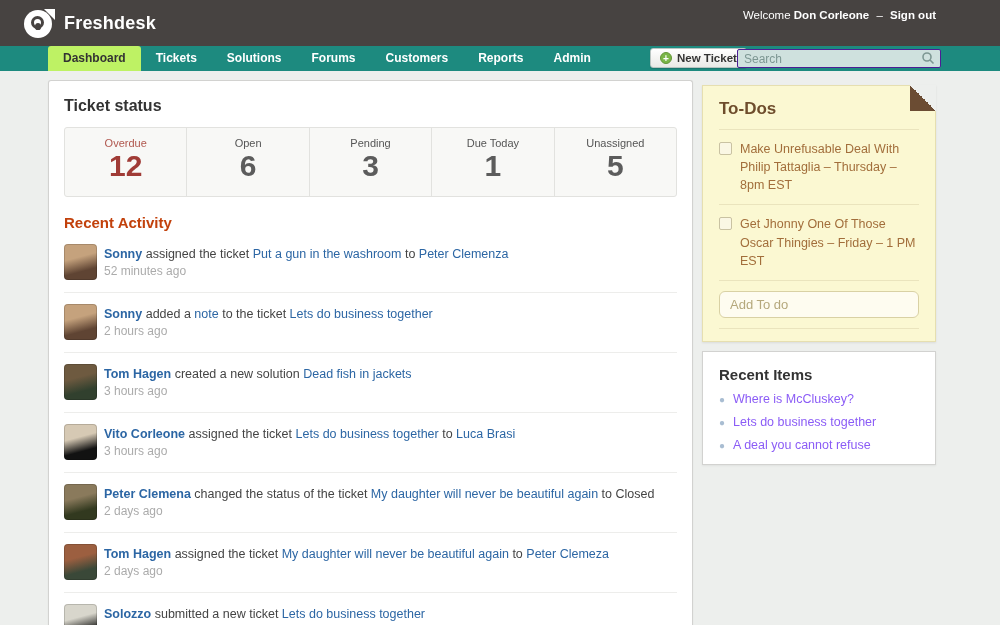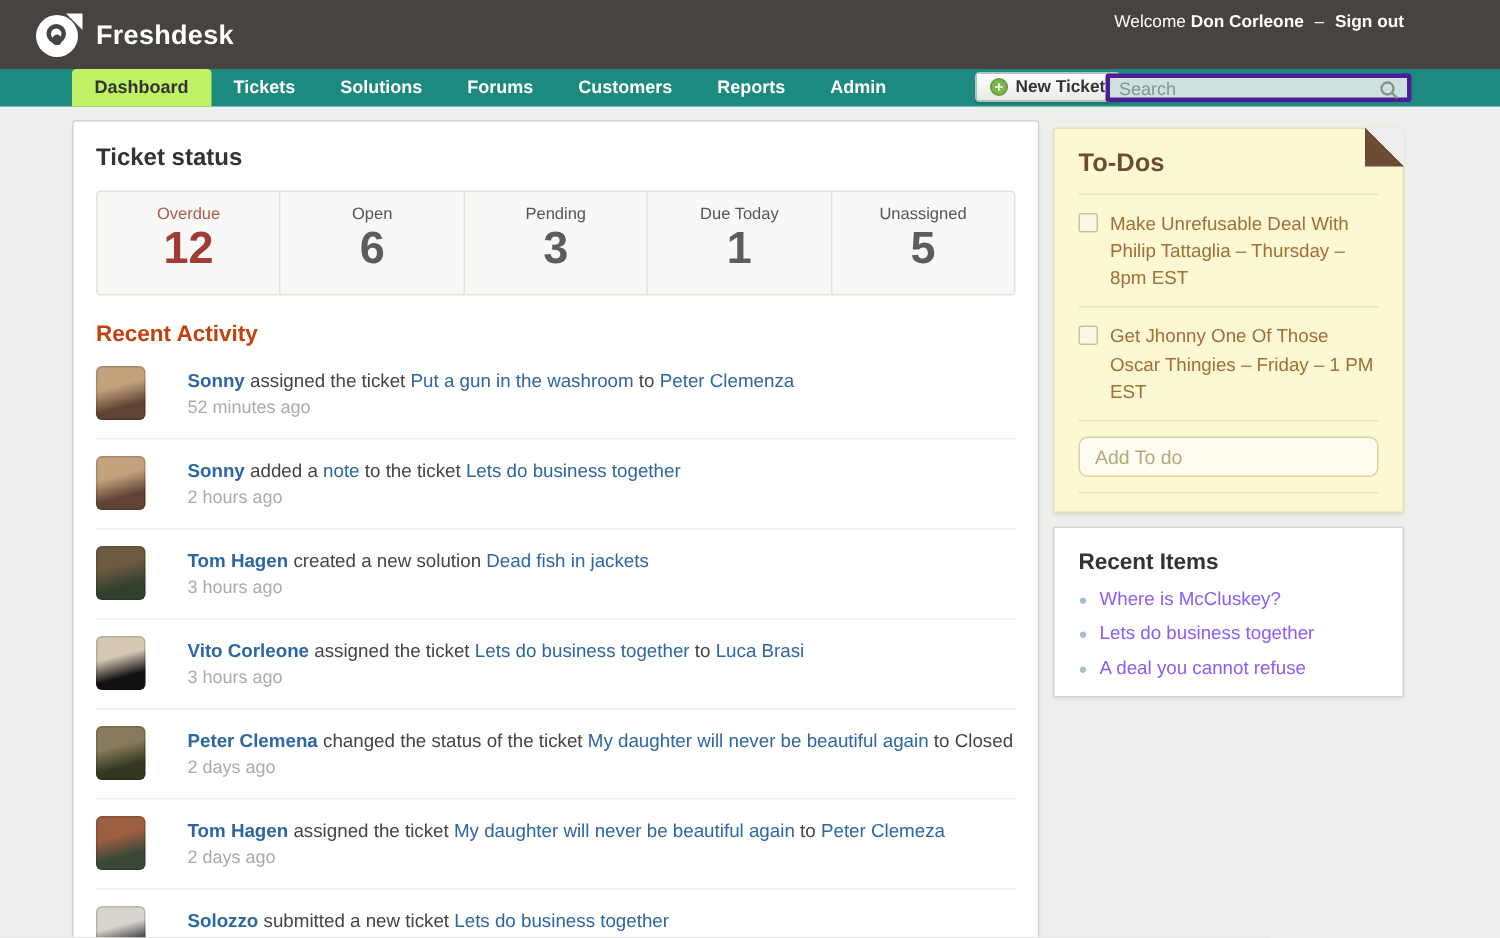--- a/index.html
+++ b/index.html
@@ -23,37 +23,37 @@
   
   .navbar { position:absolute; left:0; top:46px; width:1000px; height:25px; background:#1d8a7f; }
   .nav-tabs { position:absolute; left:48px; top:0; height:25px; display:flex; }
   .tab { height:25px; line-height:25px; padding:0 15px; color:#fff; font-size:12px; font-weight:bold; cursor:pointer; }
   .tab.active { background:#bef264; color:#333; border-radius:3px 3px 0 0; }
   .new-ticket { position:absolute; left:650px; top:2px; height:20px; display:flex; align-items:center; gap:5px;
     background:linear-gradient(#ffffff,#e9e9e6); border:1px solid #b9c4c1; border-radius:3px; padding:0 9px;
     font-size:11.5px; font-weight:bold; color:#333; cursor:pointer; box-shadow:0 1px 1px rgba(0,0,0,.15); }
   .plus-icon { width:12px; height:12px; background:#7ab648; border:1px solid #639637; border-radius:50%; color:#fff;
     font-size:10px; line-height:11px; text-align:center; font-weight:bold; }
-  .searchbox { position:absolute; left:737px; top:3px; width:204px; height:19px; background:#cfe1de; border:3px solid #4c1d95; border-radius:2px; display:flex; }
+  .searchbox { position:absolute; left:737px; top:3px; width:204px; height:19px; background:#cfe1de; border:1px solid #4c1d95; border-radius:2px; display:flex; }
   .searchbox input { flex:1; height:100%; border:0; background:transparent; outline:none; padding:0 6px; font-size:12px; color:#3c5a56; font-family:"Liberation Sans",sans-serif; }
   .searchbox input::placeholder { color:#7d9793; }
   .mag { width:16px; height:16px; margin-right:4px; cursor:pointer; flex:0 0 auto; }
 
   
   .main-panel { position:absolute; left:48px; top:80px; width:645px; height:545px; background:#fff; border:1px solid #d2d2d0; border-bottom:0; border-radius:3px 3px 0 0; box-shadow:0 1px 2px rgba(0,0,0,.06); padding:16px 15px 0 15px; }
   .section-title { font-size:16px; font-weight:bold; color:#333; }
   .stats-box { margin-top:12px; display:flex; background:#f8f8f6; border:1px solid #e2e2df; border-radius:3px; }
   .stat-cell { flex:1; text-align:center; padding:9px 0 12px; border-left:1px solid #e2e2df; cursor:pointer; }
   .stat-cell:first-child { border-left:0; }
   .stat-label { font-size:11px; color:#555; }
   .stat-value { font-size:30px; font-weight:bold; color:#5c5c5c; line-height:1.15; }
   .stat-cell.overdue .stat-label { color:#b0574e; }
   .stat-cell.overdue .stat-value { color:#a03b36; }
   .activity-title { font-size:15px; font-weight:bold; color:#c2410c; margin:17px 0 2px; }
-  .activity-row { display:flex; gap:28px; padding:11px 0 12px; border-bottom:1px solid #ededeb; }
+  .activity-row { display:flex; gap:7px; padding:11px 0 12px; border-bottom:1px solid #ededeb; }
   .activity-row:last-child { border-bottom:0; }
   .avatar { width:33px; height:36px; border-radius:4px; flex:0 0 auto; box-shadow:inset 0 0 0 1px rgba(0,0,0,.15); }
   .activity-line { font-size:12.5px; color:#444; line-height:1.35; padding-top:2px; }
   .seg-actor { color:#2c66a4; font-weight:bold; cursor:pointer; }
   .seg-link { color:#2c66a4; cursor:pointer; }
   .activity-time { font-size:12px; color:#ababab; margin-top:2px; }
 
   
   .sidebar { position:absolute; left:702px; top:85px; width:234px; }
   .todos-panel { position:relative; background:#fbf8d2; border:1px solid #e6dfb0; box-shadow:0 1px 2px rgba(0,0,0,.08); padding:13px 16px 10px; }

